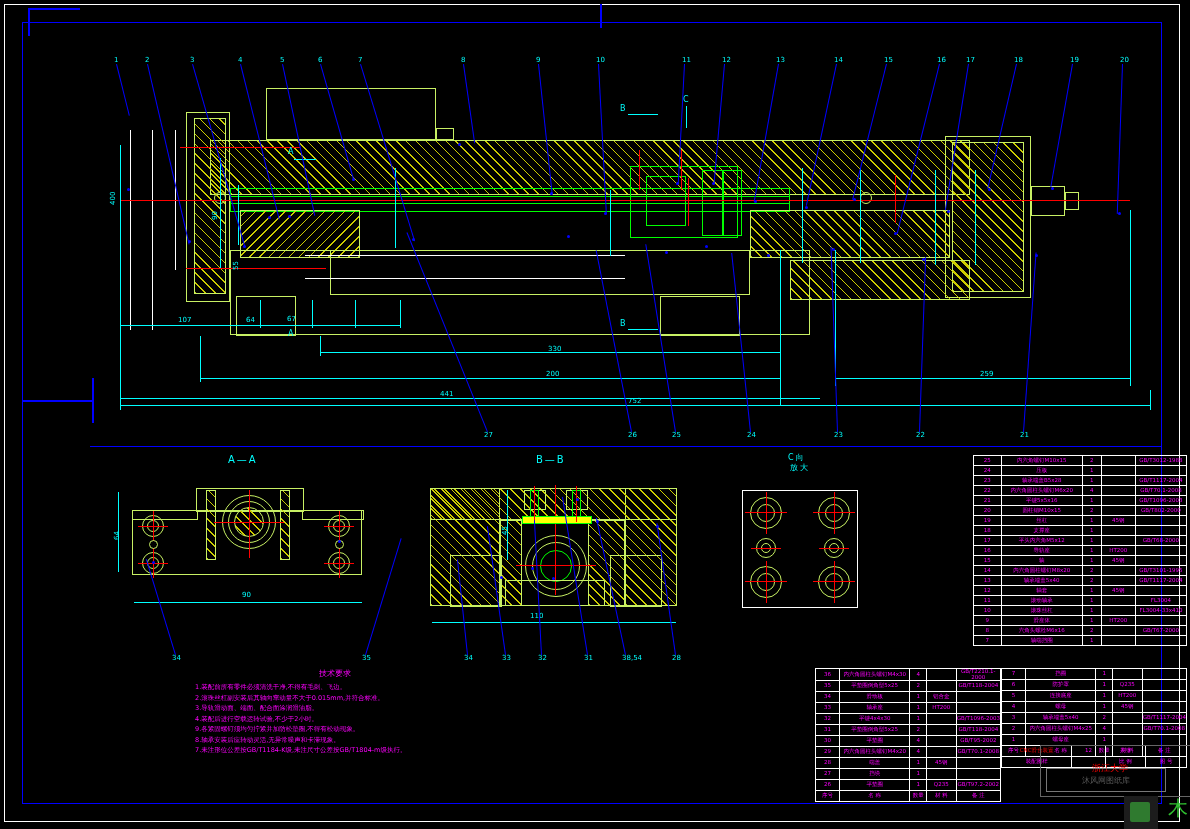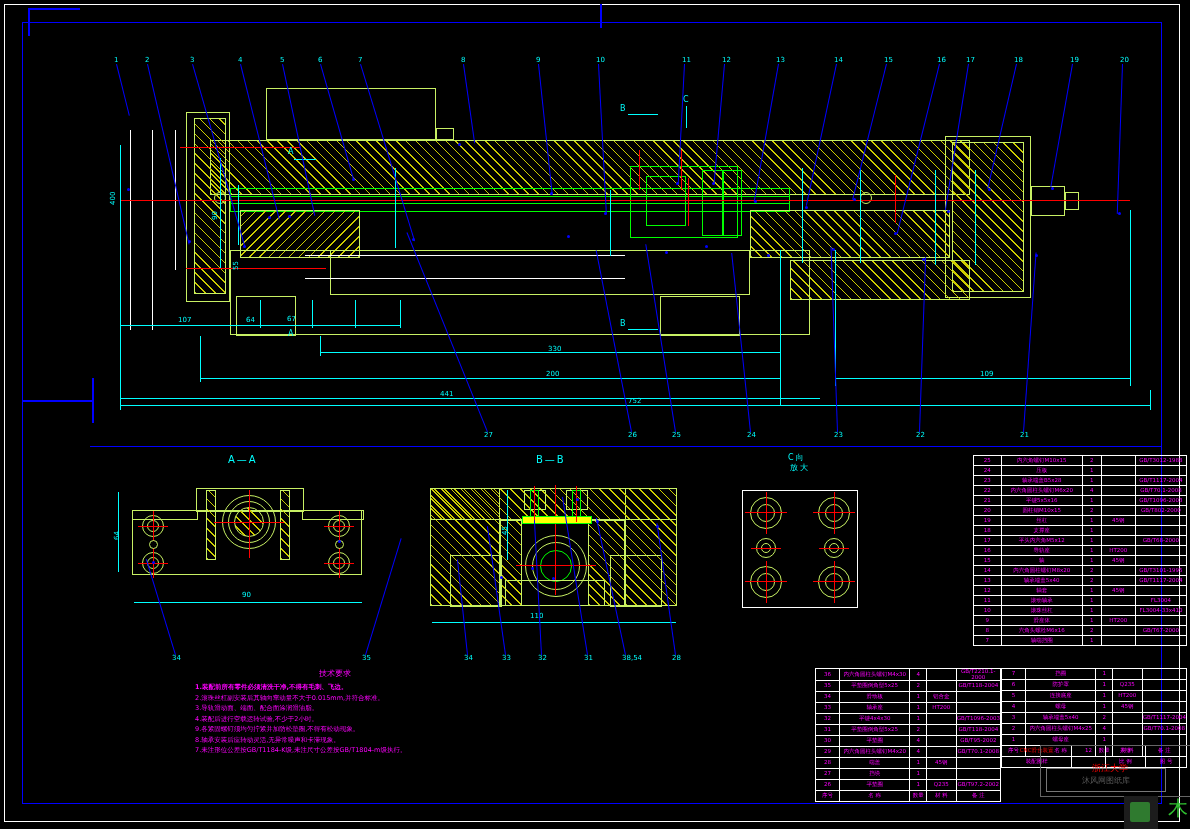--- a/index.html
+++ b/index.html
@@ -179,21 +179,21 @@
 <div class="t t-cy" style="left:110px;top:205px;transform:rotate(-90deg);transform-origin:left top;">400</div>
 <div class="t t-cy" style="left:212px;top:220px;transform:rotate(-90deg);transform-origin:left top;">90</div>
 <div class="t t-cy" style="left:233px;top:270px;transform:rotate(-90deg);transform-origin:left top;">55</div>
 <div class="t t-cy" style="left:178px;top:317px;">107</div>
 <div class="t t-cy" style="left:246px;top:317px;">64</div>
 <div class="t t-cy" style="left:287px;top:316px;">67</div>
 <div class="t t-cy" style="left:548px;top:346px;">330</div>
 <div class="t t-cy" style="left:546px;top:371px;">200</div>
 <div class="t t-cy" style="left:440px;top:391px;">441</div>
 <div class="t t-cy" style="left:628px;top:398px;">752</div>
-<div class="t t-cy" style="left:980px;top:371px;">109</div>
+<div class="t t-cy" style="left:980px;top:371px;">259</div>
 
 <div class="t t-cy" style="left:620px;top:105px;font-size:8px;">B</div>
 <div class="abs cy lnh" style="left:628px;top:114px;width:30px;"></div>
 <div class="t t-cy" style="left:620px;top:320px;font-size:8px;">B</div>
 <div class="abs cy lnh" style="left:628px;top:329px;width:30px;"></div>
 <div class="t t-cy" style="left:683px;top:96px;font-size:8px;">C</div>
 <div class="abs cy lnv" style="left:686px;top:106px;height:22px;"></div>
 <div class="t t-cy" style="left:288px;top:148px;font-size:8px;">A</div>
 <div class="abs cy lnh" style="left:294px;top:159px;width:22px;"></div>
 <div class="t t-cy" style="left:288px;top:330px;font-size:8px;">A</div>
@@ -453,21 +453,21 @@
   <div class="abs red lnv" style="left:46px;top:111px;height:42px;"></div>
 
   <div class="circ" style="left:98px;top:116px;width:32px;height:32px;"></div>
   <div class="circ" style="left:105px;top:123px;width:18px;height:18px;"></div>
   <div class="abs red lnh" style="left:93px;top:131px;width:42px;height:1px;"></div>
   <div class="abs red lnv" style="left:114px;top:111px;height:42px;"></div>
 </div>
 
 <div id="notes" class="abs" style="left:195px;top:668px;width:280px;">
   <div class="t-note-title" style="text-align:center;margin-bottom:4px;">技术要求</div>
-  <div class="t-note" style="margin:1.5px 0;font-weight:bold;">1.装配前所有零件必须清洗干净,不得有毛刺、飞边。</div>
+  <div class="t-note" style="margin:1.5px 0;">1.装配前所有零件必须清洗干净,不得有毛刺、飞边。</div>
   <div class="t-note" style="margin:1.5px 0;">2.滚珠丝杠副安装后其轴向窜动量不大于0.015mm,并符合标准。</div>
   <div class="t-note" style="margin:1.5px 0;">3.导轨滑动面、端面、配合面涂润滑油脂。</div>
   <div class="t-note" style="margin:1.5px 0;">4.装配后进行空载运转试验,不少于2小时。</div>
   <div class="t-note" style="margin:1.5px 0;">9.各紧固螺钉须均匀拧紧并加防松垫圈,不得有松动现象。</div>
   <div class="t-note" style="margin:1.5px 0;">8.轴承安装后应转动灵活,无异常噪声和卡滞现象。</div>
   <div class="t-note" style="margin:1.5px 0;">7.未注形位公差按GB/T1184-K级,未注尺寸公差按GB/T1804-m级执行。</div>
 </div>
 
 <div id="bom-main">
   <table>

